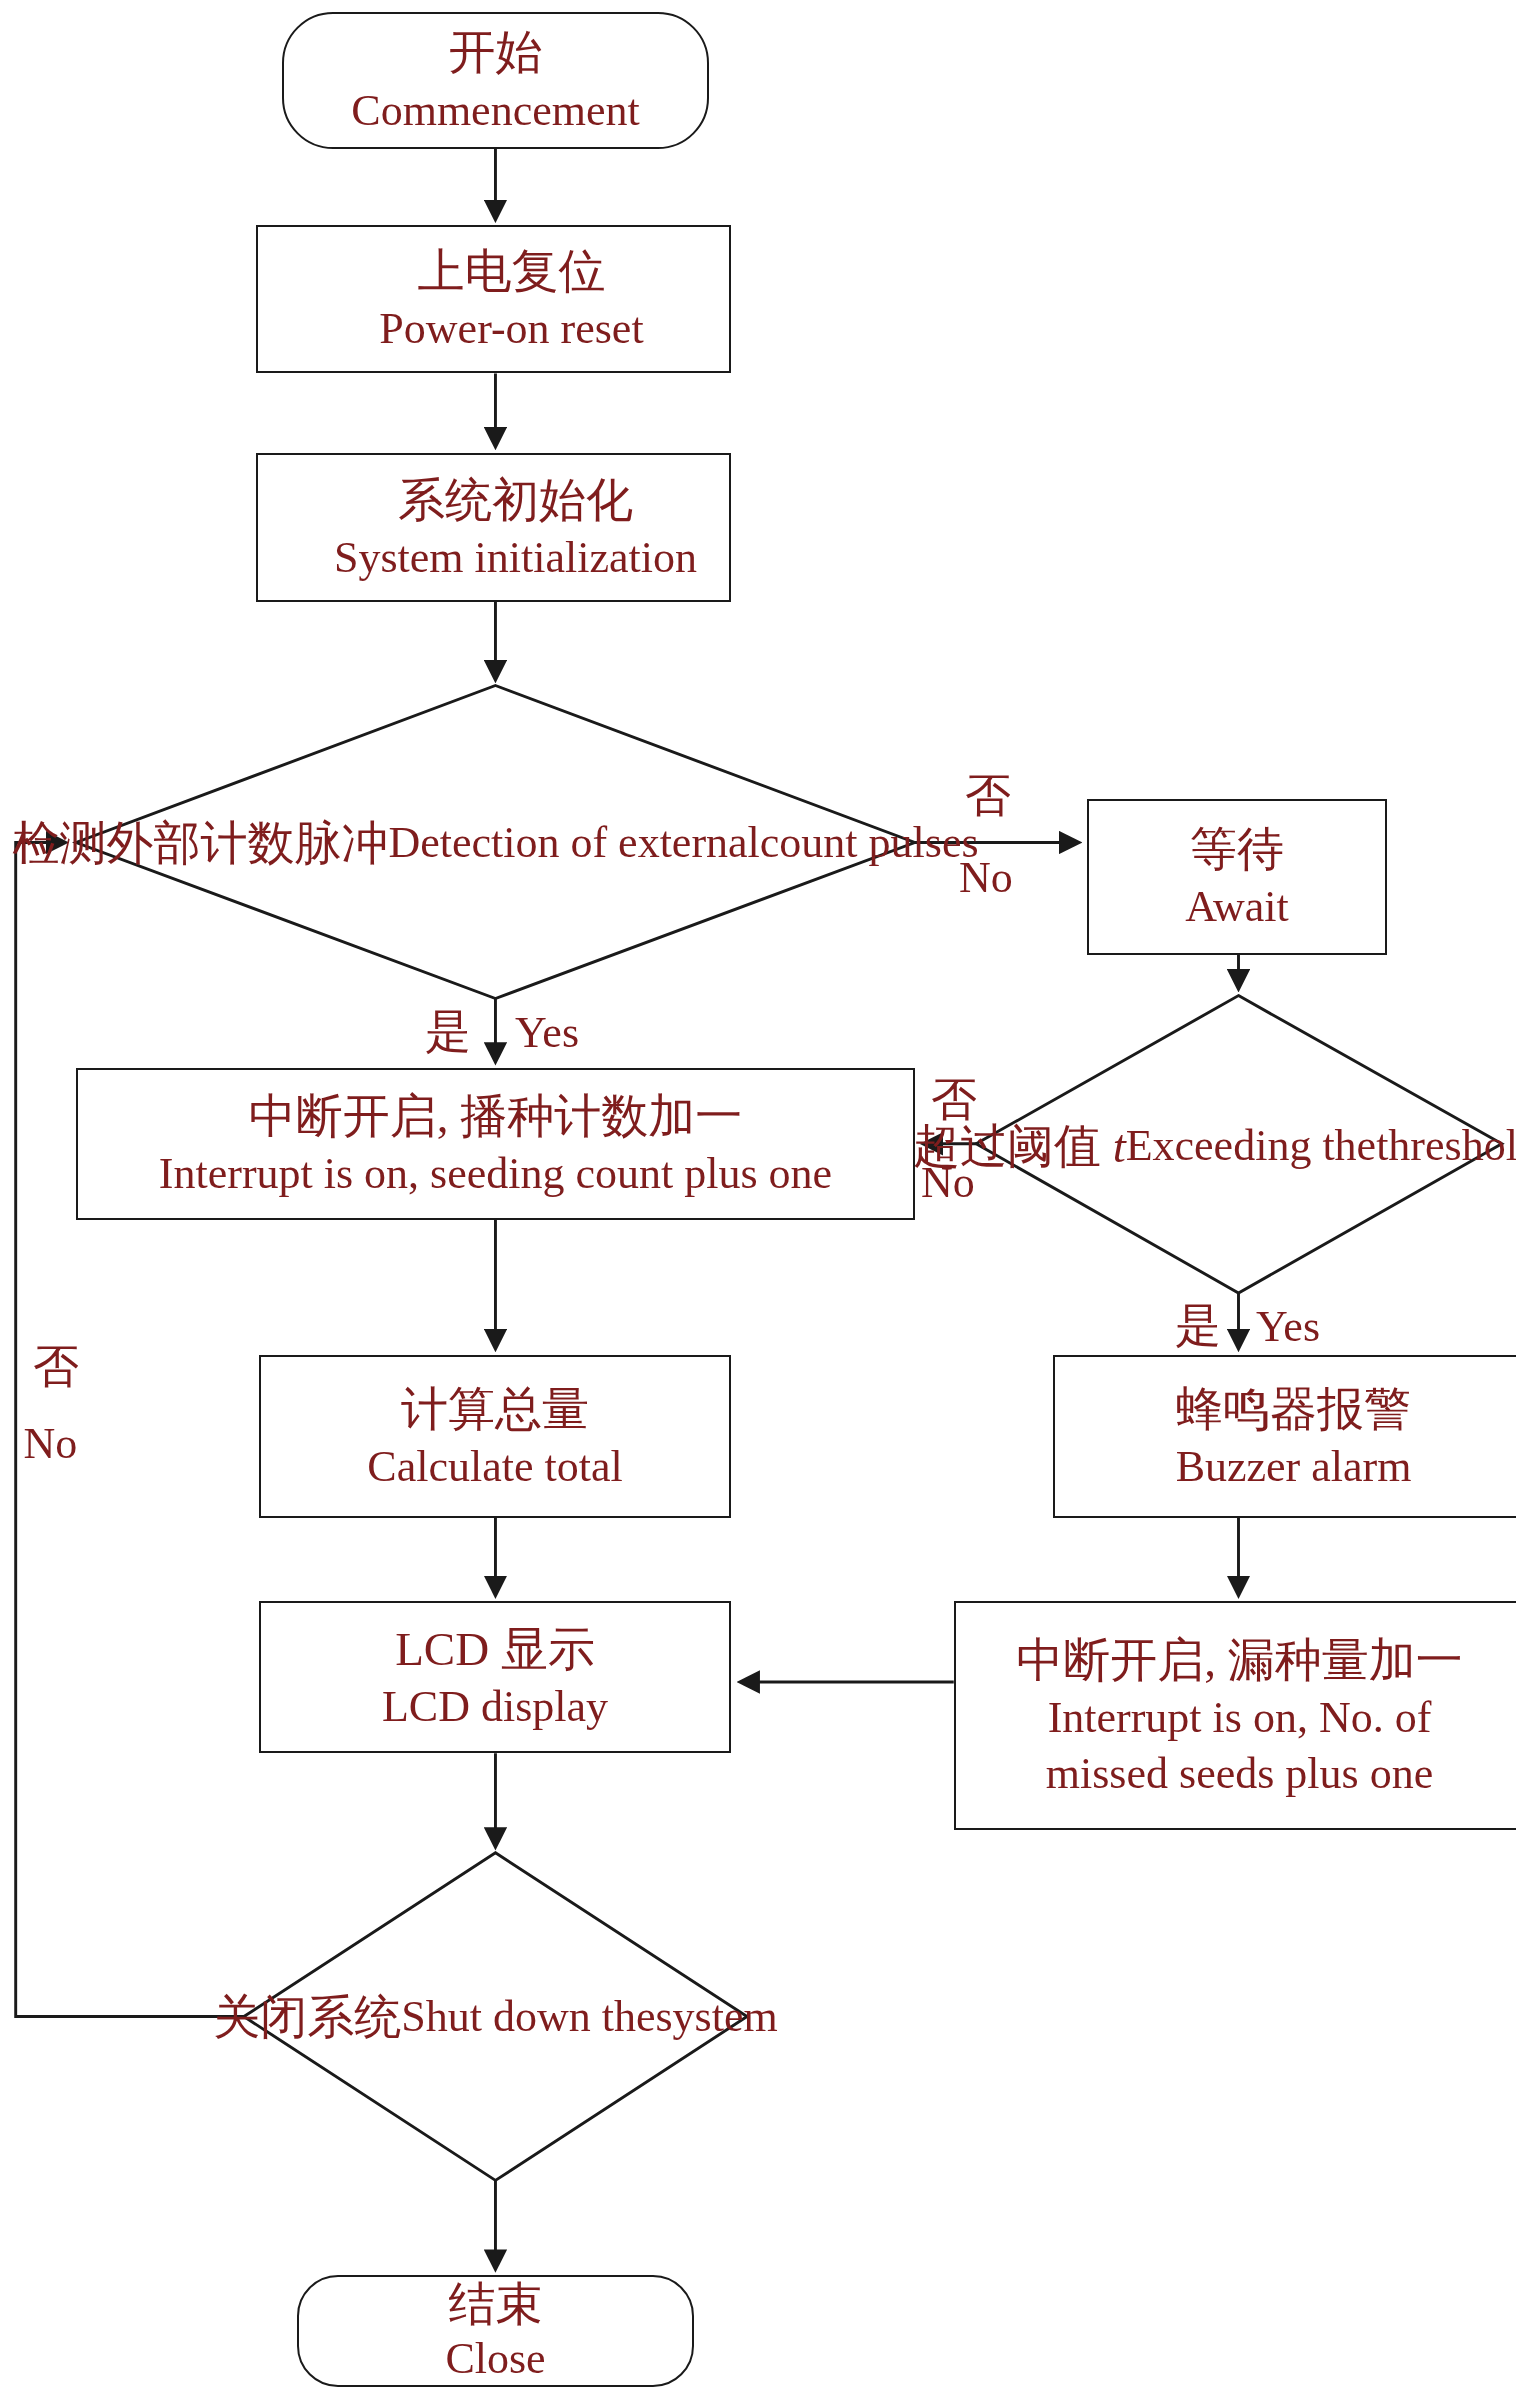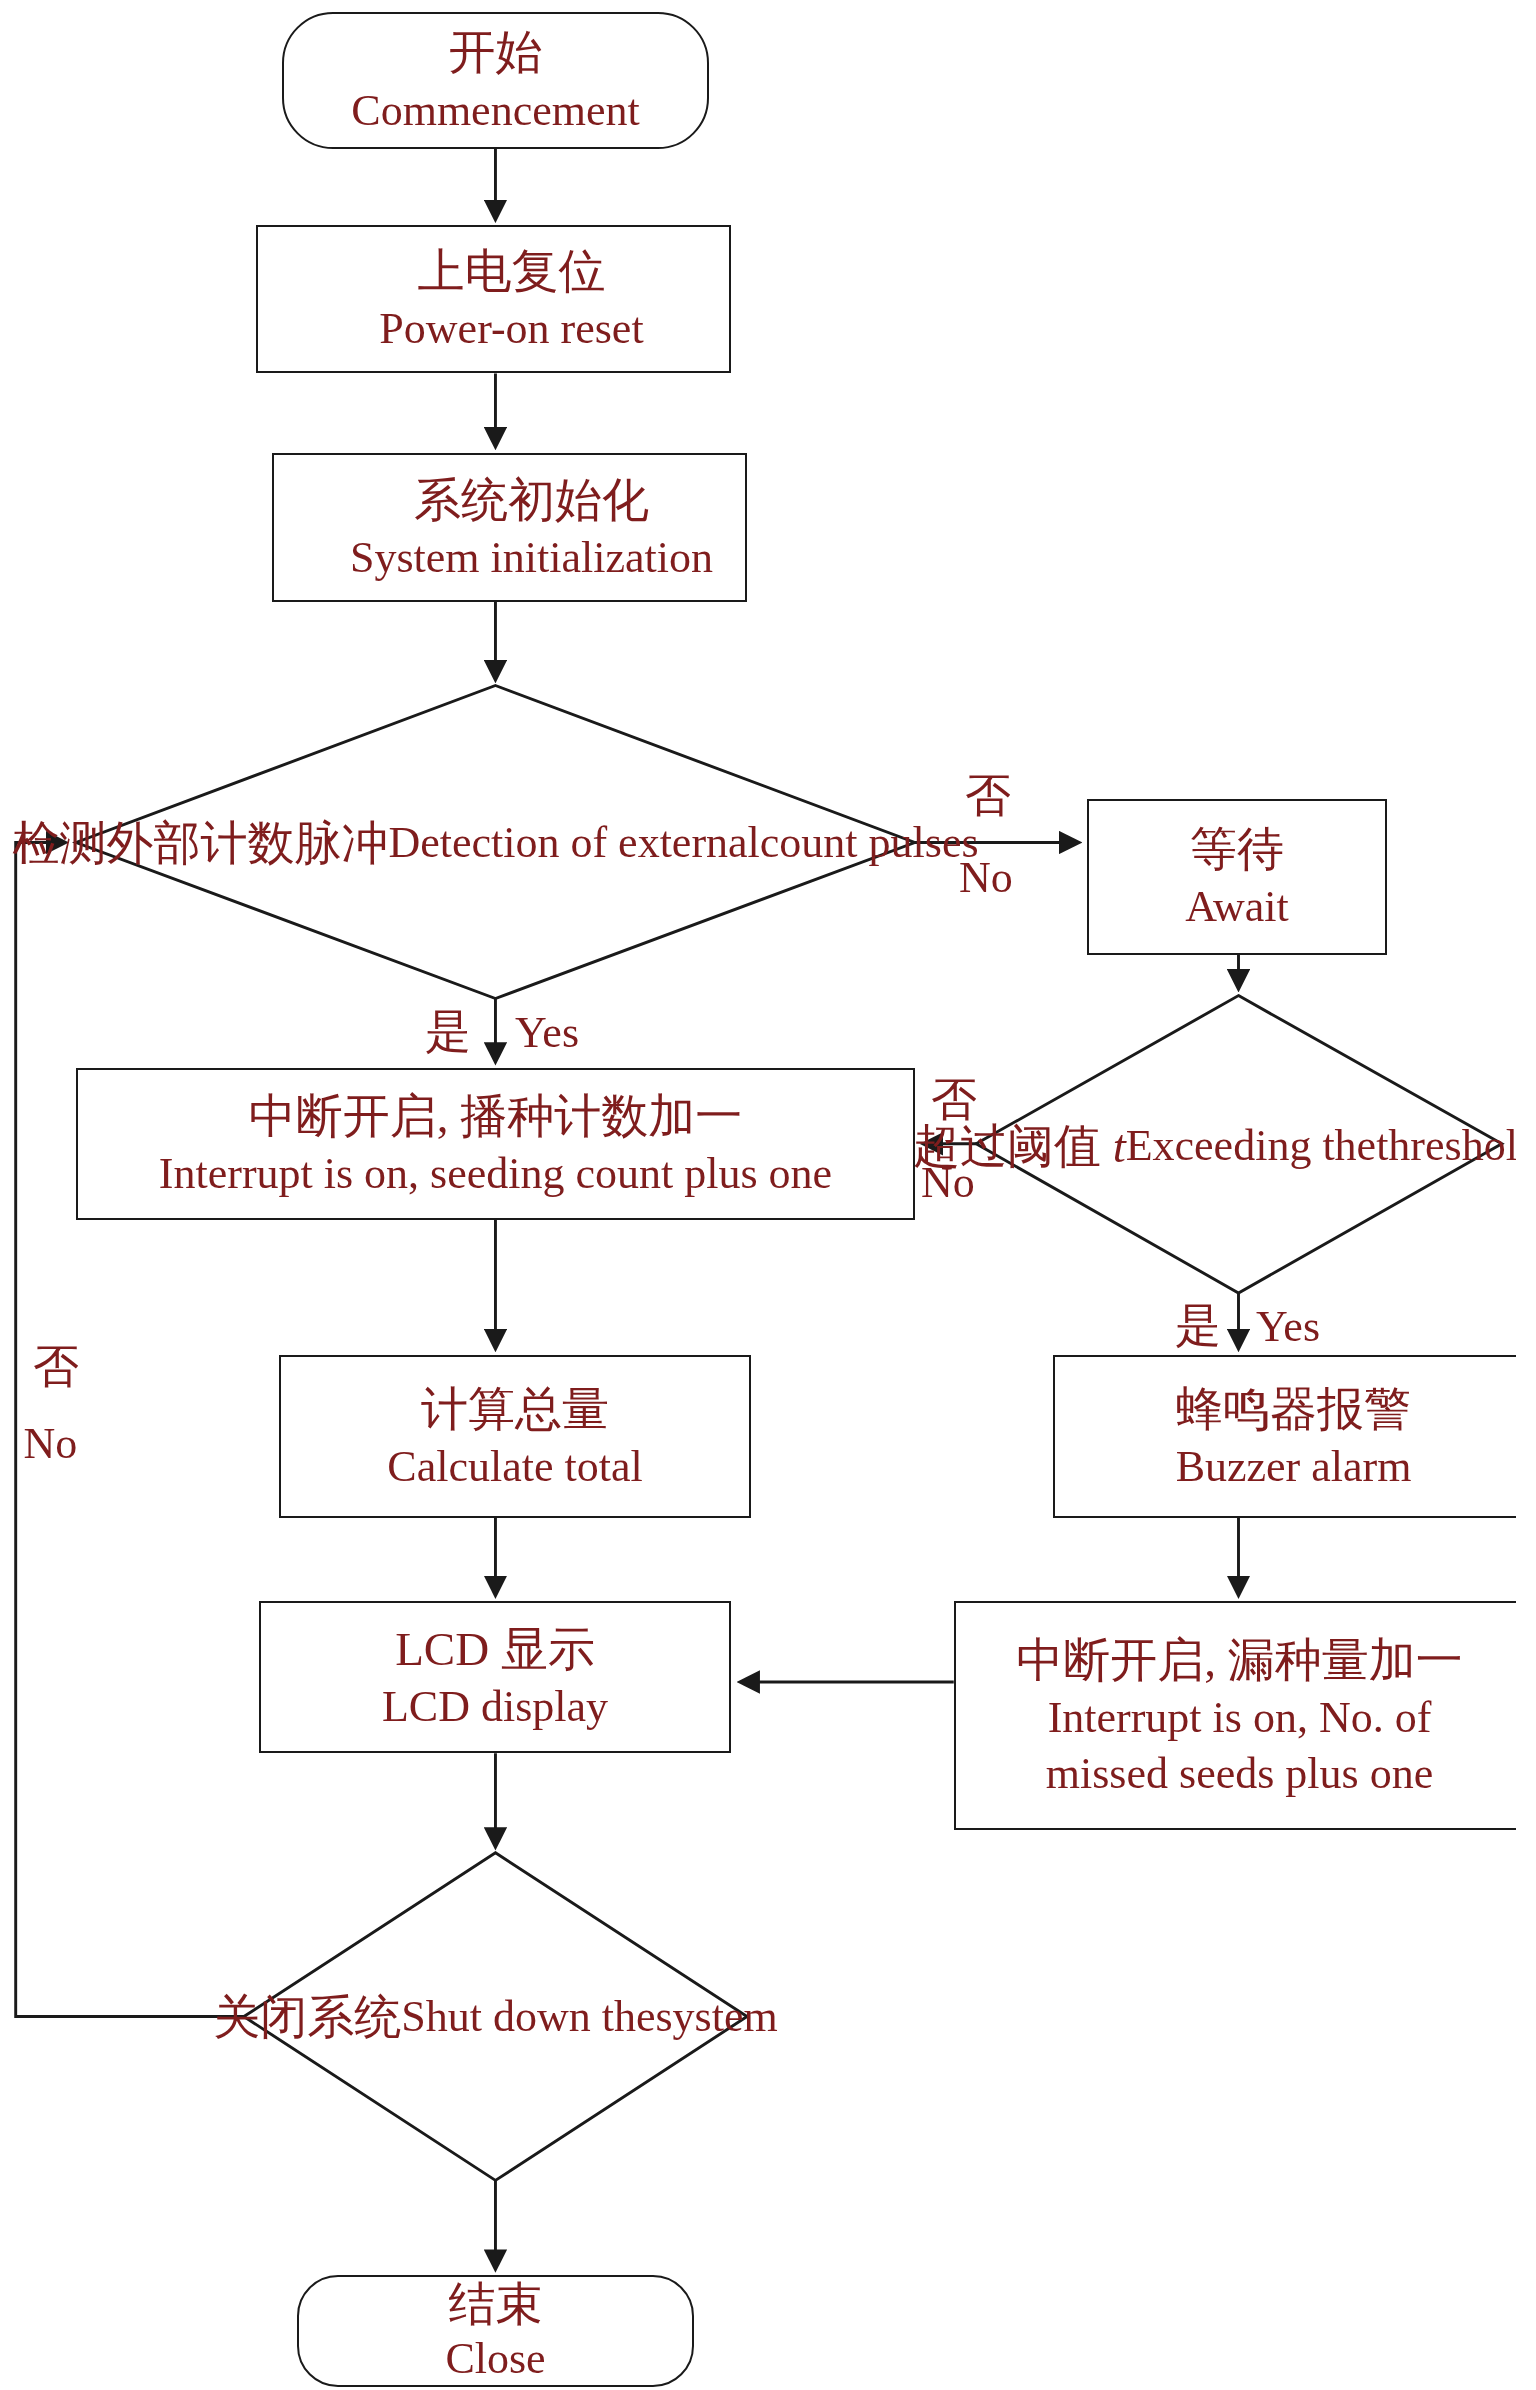--- a/index.html
+++ b/index.html
@@ -85,21 +85,21 @@
   <div class="node rounded" style="left:282px; top:11.7px; width:427px; height:137px;">
     <div class="zh">开始</div>
     <div class="en">Commencement</div>
   </div>
 
   <div class="node" style="left:256px; top:225px; width:475px; height:148px;padding-left:36px;">
     <div class="zh">上电复位</div>
     <div class="en">Power-on reset</div>
   </div>
 
-  <div class="node" style="left:272px; top:453px; width:475px; height:149px;padding-left:44px;">
+  <div class="node" style="left:256px; top:453px; width:475px; height:149px;padding-left:44px;">
     <div class="zh">系统初始化</div>
     <div class="en">System initialization</div>
   </div>
 
   <div class="dtext" style="left:154px; top:720px; width:683px; height:246px;">
     <div class="zh">检测外部计数脉冲</div>
     <div class="en">Detection of external</div>
     <div class="en">count pulses</div>
   </div>
 
@@ -117,21 +117,21 @@
   <div class="node" style="left:76px; top:1068px; width:839px; height:152px;">
     <div class="zh">中断开启, 播种计数加一</div>
     <div class="en">Interrupt is on, seeding count plus one</div>
   </div>
 
   <div class="node" style="left:1053px; top:1355px; width:481px; height:163px;">
     <div class="zh">蜂鸣器报警</div>
     <div class="en">Buzzer alarm</div>
   </div>
 
-  <div class="node" style="left:259px; top:1355px; width:472px; height:163px;margin-left:20px;">
+  <div class="node" style="left:259px; top:1355px; width:472px; height:163px;">
     <div class="zh">计算总量</div>
     <div class="en">Calculate total</div>
   </div>
 
   <div class="node" style="left:259px; top:1601px; width:472px; height:152px;">
     <div class="zh">LCD 显示</div>
     <div class="en">LCD display</div>
   </div>
 
   <div class="node" style="left:954px; top:1601px; width:571px; height:229px;">

